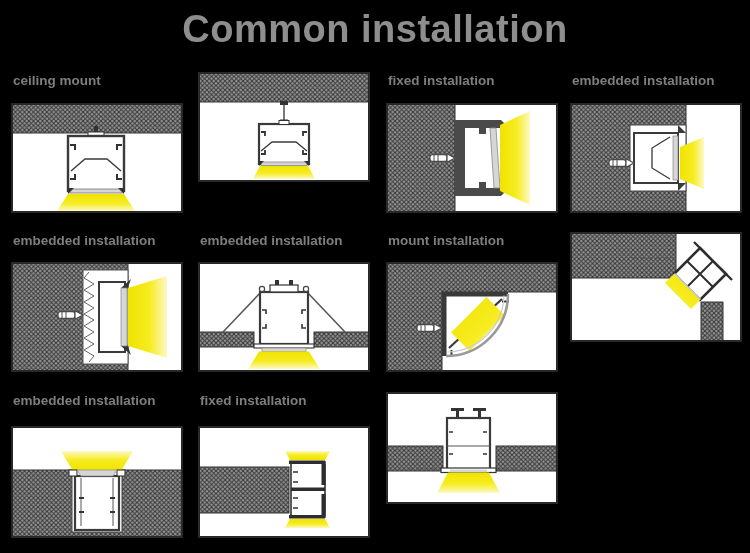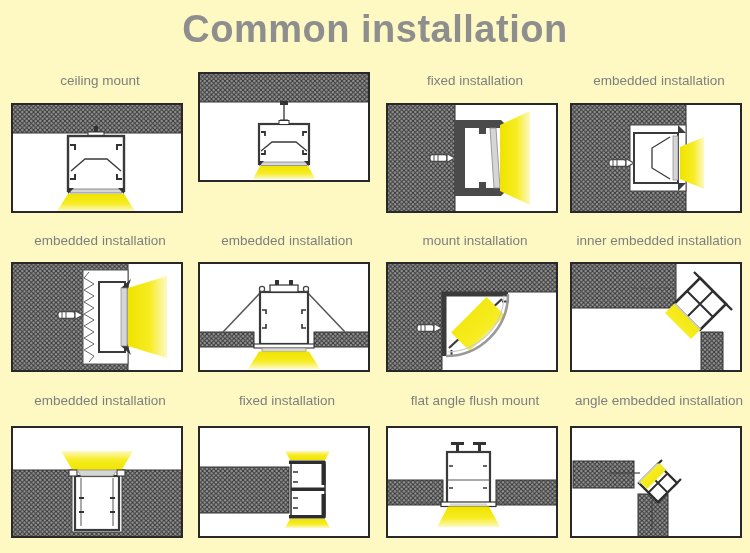--- a/index.html
+++ b/index.html
@@ -1,25 +1,25 @@
 <!DOCTYPE html>
 <html><head>
 <meta charset="utf-8">
 <style>
   html,body{margin:0;padding:0;background:#ffffff;}
-  .page{position:relative;width:750px;height:553px;background:#fef9c3;overflow:hidden;
+  .page{position:relative;width:750px;height:553px;background:#000000;overflow:hidden;
         font-family:"Liberation Sans", sans-serif;}
   .title{position:absolute;top:8px;left:0;width:750px;text-align:center;
          font-size:38px;font-weight:bold;color:#8e8e8e;letter-spacing:0.5px;}
   .row{position:absolute;left:0;width:750px;height:160px;}
   .row1{top:72px}.row2{top:232px}.row3{top:392px}
   .cell{position:absolute;width:176px;}
   .c1{left:11px}.c2{left:198px}.c3{left:386px}.c4{left:570px}
-  .lbl{height:18px;line-height:18px;font-size:13.5px;font-weight:normal;color:#7e7e7e;
-       white-space:nowrap;padding-left:2px;text-align:center;}
+  .lbl{height:18px;line-height:18px;font-size:13.5px;font-weight:bold;color:#7e7e7e;
+       white-space:nowrap;padding-left:2px;}
   .row1 .lbl{margin-bottom:13px}.row2 .lbl{margin-bottom:12px}.row3 .lbl{margin-bottom:16px}
   svg.panel{display:block;}
 </style>
 </head>
 <body>
 
 <svg width="0" height="0" style="position:absolute" aria-hidden="true">
   <defs>
     <pattern id="hatch" width="4.5" height="4.5" patternUnits="userSpaceOnUse">
       <rect width="4.5" height="4.5" fill="#979797"></rect>
@@ -200,21 +200,20 @@
         <line x1="63" y1="86" x2="116" y2="37" stroke="#3a3a3a" stroke-width="2.2"></line>
         <polygon points="100.5,35.1 118.9,53.5 83.5,88.9 65.1,70.5" fill="url(#gDiagDR)"></polygon>
         <path d="M122,32 A62,62 0 0 1 60,94" fill="none" stroke="#9a9a9a" stroke-width="2.6"></path>
         <path d="M118,33.5 A58,58 0 0 1 61.5,90" fill="none" stroke="#cccccc" stroke-width="1.2"></path>
         <use href="#screwR" transform="translate(31,66)"></use>
         <rect x="1" y="1" width="170" height="108" fill="none" stroke="#282828" stroke-width="2"></rect>
       </svg>
     </div>
 
     <div class="cell c4">
-      <div class="lbl">inner embedded installation</div>
       <svg class="panel" width="172" height="110" viewBox="0 0 172 110">
         <rect x="0" y="0" width="172" height="110" fill="#fff"></rect>
         <rect x="1" y="1" width="105" height="45" fill="url(#hatch)"></rect>
         <path d="M1,46 H106 V1" fill="none" stroke="#333" stroke-width="1"></path>
         <rect x="131" y="70" width="22" height="39" fill="url(#hatch)"></rect>
         <path d="M131,109 V70 H153 V109" fill="none" stroke="#333" stroke-width="1"></path>
         <line x1="62" y1="26" x2="106" y2="26" stroke="#555" stroke-width="1.3" stroke-dasharray="5,3"></line>
         <path d="M124,10 L136,22 M150,36 L162,48" stroke="#2e2e2e" stroke-width="2.4"></path>
         <path d="M130,16 L156,42 L130,68 L104,42 Z" fill="#fff" stroke="#2e2e2e" stroke-width="2.6"></path>
         <path d="M117,29 L143,55 M143,29 L117,55" stroke="#2e2e2e" stroke-width="2" fill="none"></path>
@@ -258,49 +257,32 @@
         <rect x="93" y="61.5" width="34" height="3.5" fill="#2d2d2d"></rect>
         <rect x="91" y="89" width="36" height="3.5" fill="#2d2d2d"></rect>
         <rect x="123.5" y="38" width="4" height="21" fill="#2d2d2d"></rect>
         <rect x="123.5" y="68" width="4" height="21" fill="#2d2d2d"></rect>
         <path d="M95,46 h5 M95,56 h5 M95,72 h5 M95,82 h5" stroke="#333" stroke-width="1.6"></path>
         <rect x="1" y="1" width="170" height="110" fill="none" stroke="#282828" stroke-width="2"></rect>
       </svg>
     </div>
 
     <div class="cell c3">
-      <div class="lbl">flat angle flush mount</div>
       <svg class="panel" width="172" height="112" viewBox="0 0 172 112">
         <rect x="0" y="0" width="172" height="112" fill="#fff"></rect>
         <rect x="1" y="54" width="56" height="25" fill="url(#hatch)" stroke="#333" stroke-width="1"></rect>
         <rect x="110" y="54" width="61" height="25" fill="url(#hatch)" stroke="#333" stroke-width="1"></rect>
         <path d="M71.5,26 V18 M93.5,26 V18" stroke="#333" stroke-width="3"></path>
         <path d="M65,17.5 H78 M87,17.5 H100" stroke="#333" stroke-width="3"></path>
         <rect x="61" y="26" width="43" height="52" fill="#fff" stroke="#3a3a3a" stroke-width="2.2"></rect>
         <line x1="61" y1="54" x2="104" y2="54" stroke="#555" stroke-width="1"></line>
         <path d="M63,40 h4 M101,40 h-4 M63,62 h4 M101,62 h-4" stroke="#333" stroke-width="1.6"></path>
         <line x1="22" y1="77" x2="55" y2="77" stroke="#555" stroke-width="1.2" stroke-dasharray="5,3"></line>
         <line x1="110" y1="77" x2="145" y2="77" stroke="#555" stroke-width="1.2" stroke-dasharray="5,3"></line>
         <rect x="55" y="76" width="55" height="4.5" fill="#fff" stroke="#333" stroke-width="1.2"></rect>
         <rect x="64" y="77.5" width="37" height="2.8" fill="#d6d6d6"></rect>
         <polygon points="62,80.5 103,80.5 114,101 51,101" fill="url(#gDown)"></polygon>
         <rect x="1" y="1" width="170" height="110" fill="none" stroke="#282828" stroke-width="2"></rect>
       </svg>
     </div>
 
-    <div class="cell c4">
-      <div class="lbl">angle embedded installation</div>
-      <svg class="panel" width="172" height="112" viewBox="0 0 172 112">
-        <rect x="0" y="0" width="172" height="112" fill="#fff"></rect>
-        <rect x="3" y="35" width="61" height="27" fill="url(#hatch)" stroke="#333" stroke-width="1"></rect>
-        <rect x="68" y="68" width="30" height="43" fill="url(#hatch)" stroke="#333" stroke-width="1"></rect>
-        <line x1="40" y1="47" x2="70" y2="47" stroke="#444" stroke-width="1.2"></line>
-        <line x1="82" y1="74" x2="82" y2="103" stroke="#444" stroke-width="1.2"></line>
-        <path d="M84,42 L92,34 M103,61 L111,53" stroke="#2e2e2e" stroke-width="2.2"></path>
-        <path d="M88,38 L107,57 L88,76 L69,57 Z" fill="#fff" stroke="#2e2e2e" stroke-width="2.4"></path>
-        <path d="M79,48 L97,66 M97,48 L79,66" stroke="#2e2e2e" stroke-width="1.8" fill="none"></path>
-        <line x1="69" y1="57" x2="88" y2="38" stroke="#c9c9c9" stroke-width="2.5"></line>
-        <polygon points="89,37 96,44 77,63 70,56" fill="url(#gDiagUL)"></polygon>
-        <rect x="1" y="1" width="170" height="110" fill="none" stroke="#282828" stroke-width="2"></rect>
-      </svg>
-    </div>
   </div>
 </div>
 
 </body></html>

